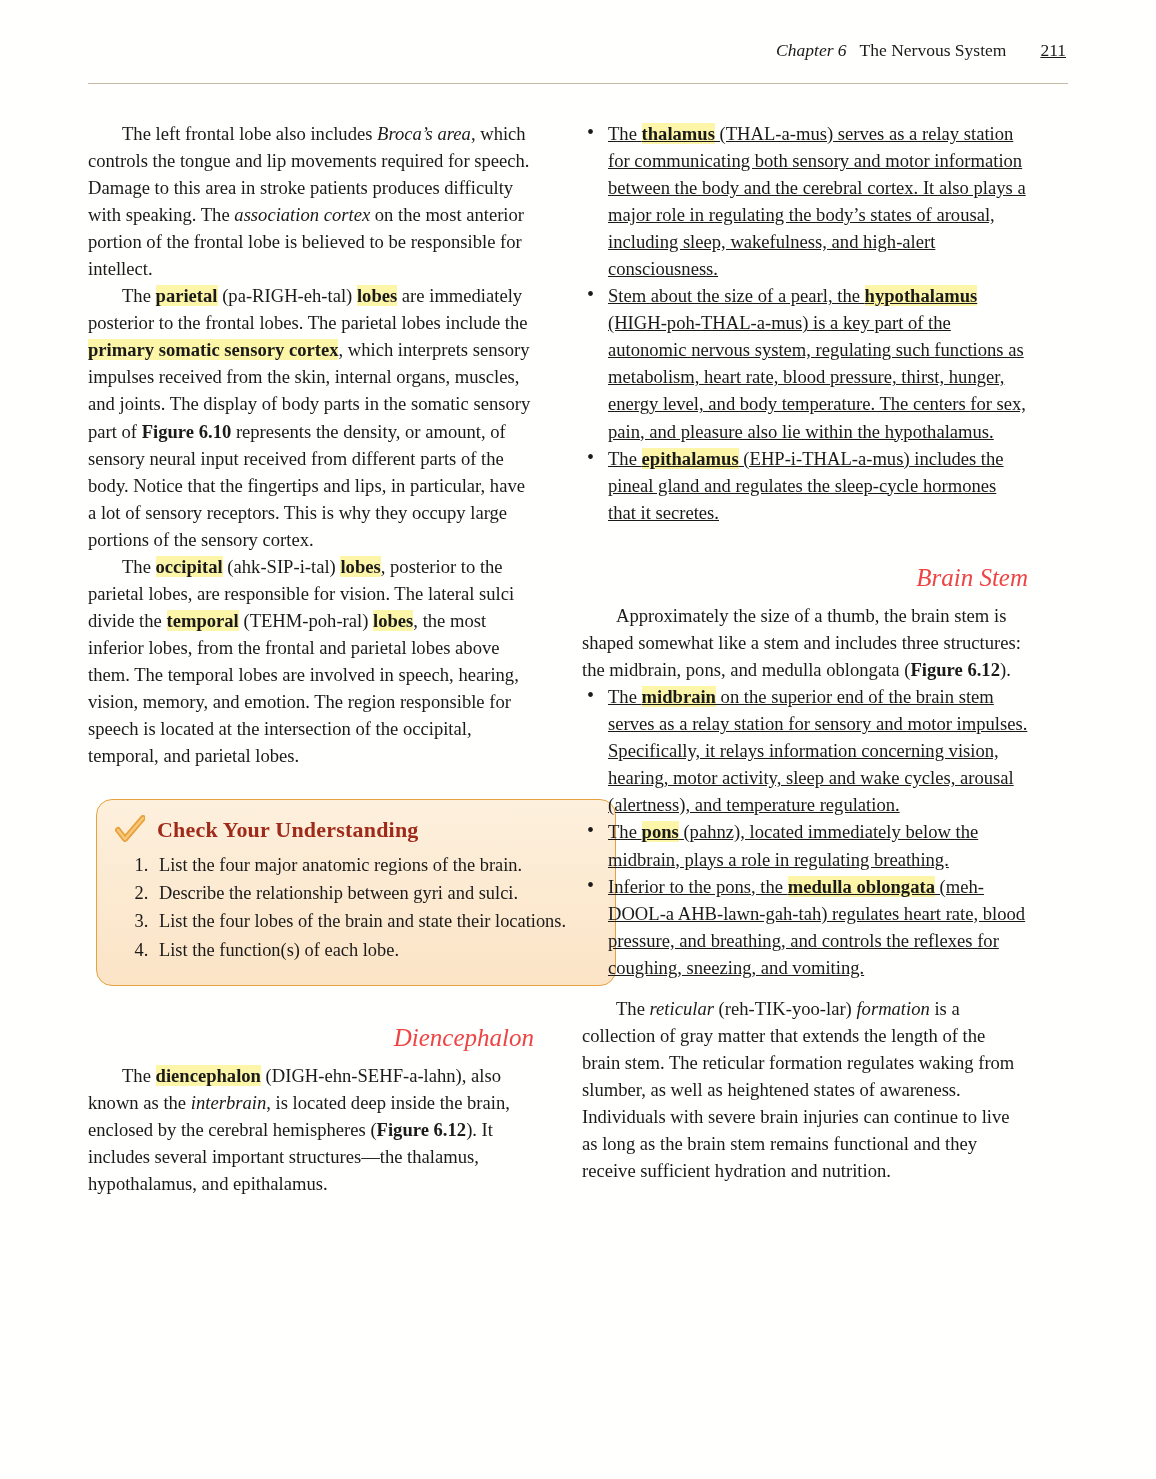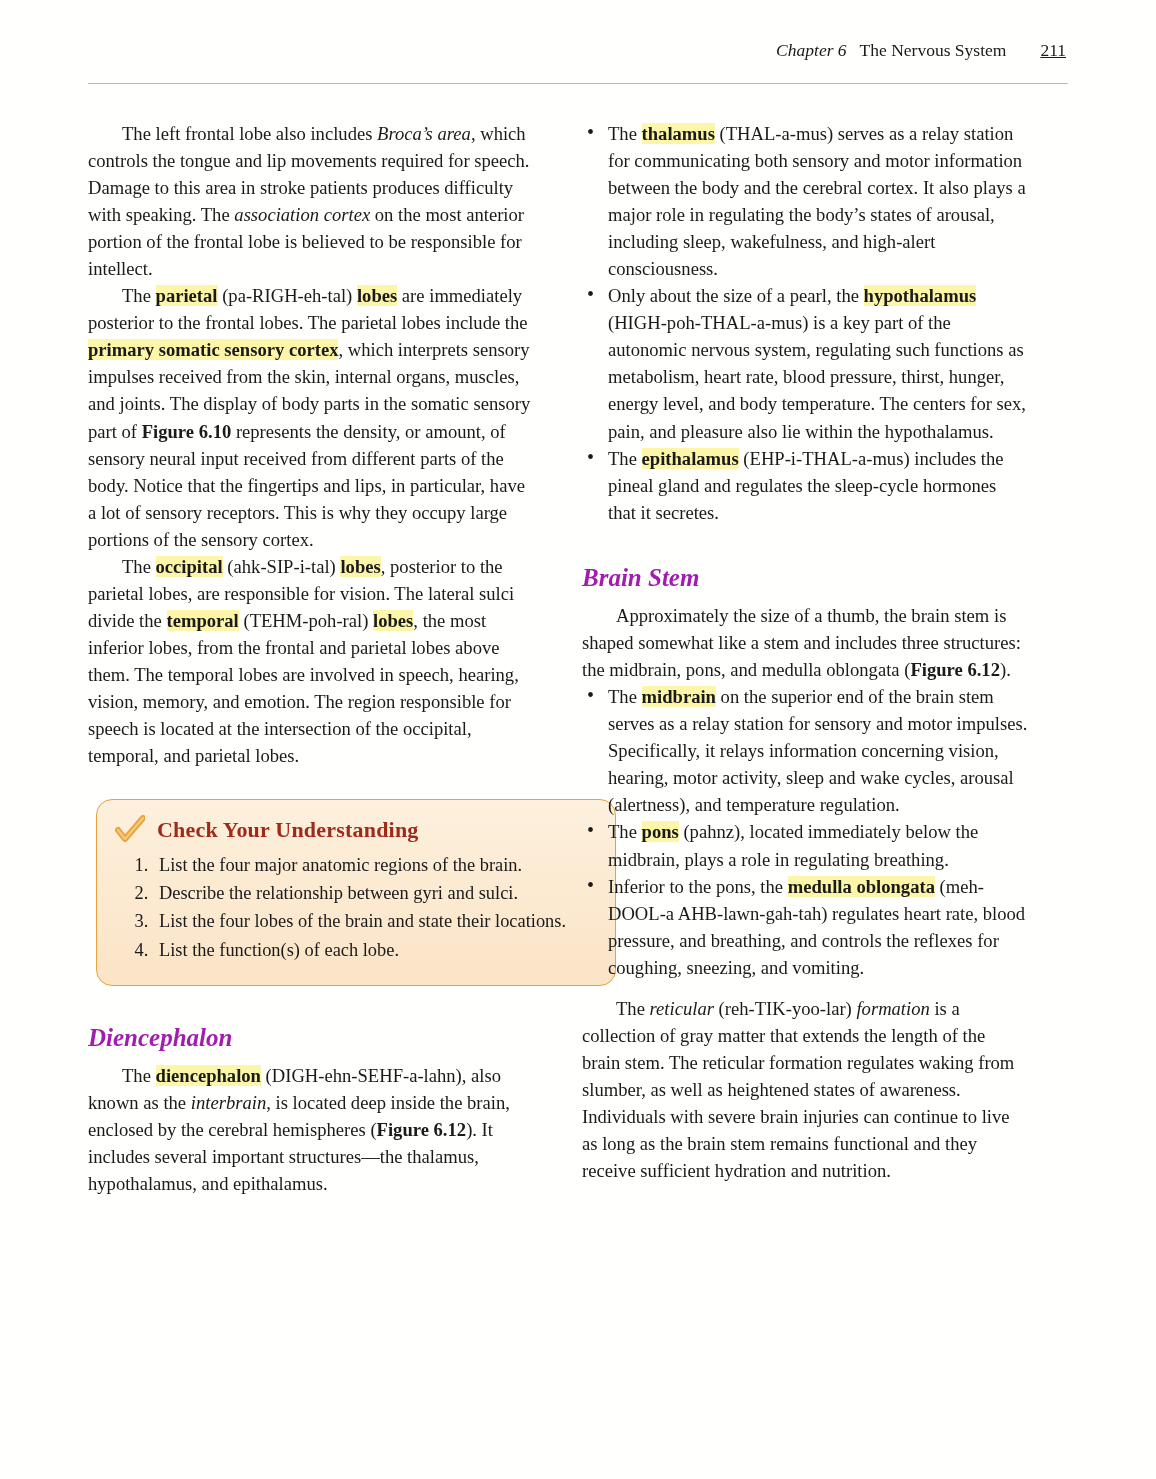--- a/index.html
+++ b/index.html
@@ -104,30 +104,32 @@
     line-height: 1.42;
   }
   ol.cyu-list li {
     margin-bottom: 2px;
     padding-left: 6px;
   }
   
   h2.sec {
     font-family: "Liberation Serif", serif;
     font-style: italic;
-    font-weight: bold;
+    font-weight: normal;
     font-size: 25px;
-    color: #a21caf;
+    color: #ef4444;
     margin: 34px 0 6px 0;
+    text-align: right;
   }
   
   ul.bul {
     list-style: none;
     margin: 0;
     padding: 0;
+    text-decoration: underline;
   }
   ul.bul > li {
     position: relative;
     padding-left: 26px;
     margin-bottom: 0px;
   }
   ul.bul > li::before {
     content: "•";
     position: absolute;
     left: 5px;
@@ -176,21 +178,21 @@
 
       <h2 class="sec">Diencephalon</h2>
       <p class="ind" id="lp4"><span>The </span><span class="hl">diencephalon</span><span> (DIGH-ehn-SEHF-a-lahn), also known as the </span><span class="it">interbrain</span><span>, is located deep inside the brain, enclosed by the cerebral hemispheres (</span><span class="bd">Figure 6.12</span><span>). It includes several important structures—the thalamus, hypothalamus, and epithalamus.</span></p>
 
     </div>
 
     <div class="col">
 
       <ul class="bul" id="rbul1">
           <li><span>The </span><span class="hl">thalamus</span><span> (THAL-a-mus) serves as a relay station for communicating both sensory and motor information between the body and the cerebral cortex. It also plays a major role in regulating the body’s states of arousal, including sleep, wakefulness, and high-alert consciousness.</span></li>
-          <li><span>Only about the size of a pearl, the </span><span class="hl">hypothalamus</span><span> (HIGH-poh-THAL-a-mus) is a key part of the autonomic nervous system, regulating such functions as metabolism, heart rate, blood pressure, thirst, hunger, energy level, and body temperature. The centers for sex, pain, and pleasure also lie within the hypothalamus.</span></li>
+          <li><span>Stem about the size of a pearl, the </span><span class="hl">hypothalamus</span><span> (HIGH-poh-THAL-a-mus) is a key part of the autonomic nervous system, regulating such functions as metabolism, heart rate, blood pressure, thirst, hunger, energy level, and body temperature. The centers for sex, pain, and pleasure also lie within the hypothalamus.</span></li>
           <li><span>The </span><span class="hl">epithalamus</span><span> (EHP-i-THAL-a-mus) includes the pineal gland and regulates the sleep-cycle hormones that it secretes.</span></li>
         </ul>
 
       <h2 class="sec">Brain Stem</h2>
       <p class="ind" id="rp1"><span>Approximately the size of a thumb, the brain stem is shaped somewhat like a stem and includes three structures: the midbrain, pons, and medulla oblongata (</span><span class="bd">Figure 6.12</span><span>).</span></p>
 
       <ul class="bul" id="rbul2">
           <li><span>The </span><span class="hl">midbrain</span><span> on the superior end of the brain stem serves as a relay station for sensory and motor impulses. Specifically, it relays information concerning vision, hearing, motor activity, sleep and wake cycles, arousal (alertness), and temperature regulation.</span></li>
           <li><span>The </span><span class="hl">pons</span><span> (pahnz), located immediately below the midbrain, plays a role in regulating breathing.</span></li>
           <li><span>Inferior to the pons, the </span><span class="hl">medulla oblongata</span><span> (meh-DOOL-a AHB-lawn-gah-tah) regulates heart rate, blood pressure, and breathing, and controls the reflexes for coughing, sneezing, and vomiting.</span></li>

